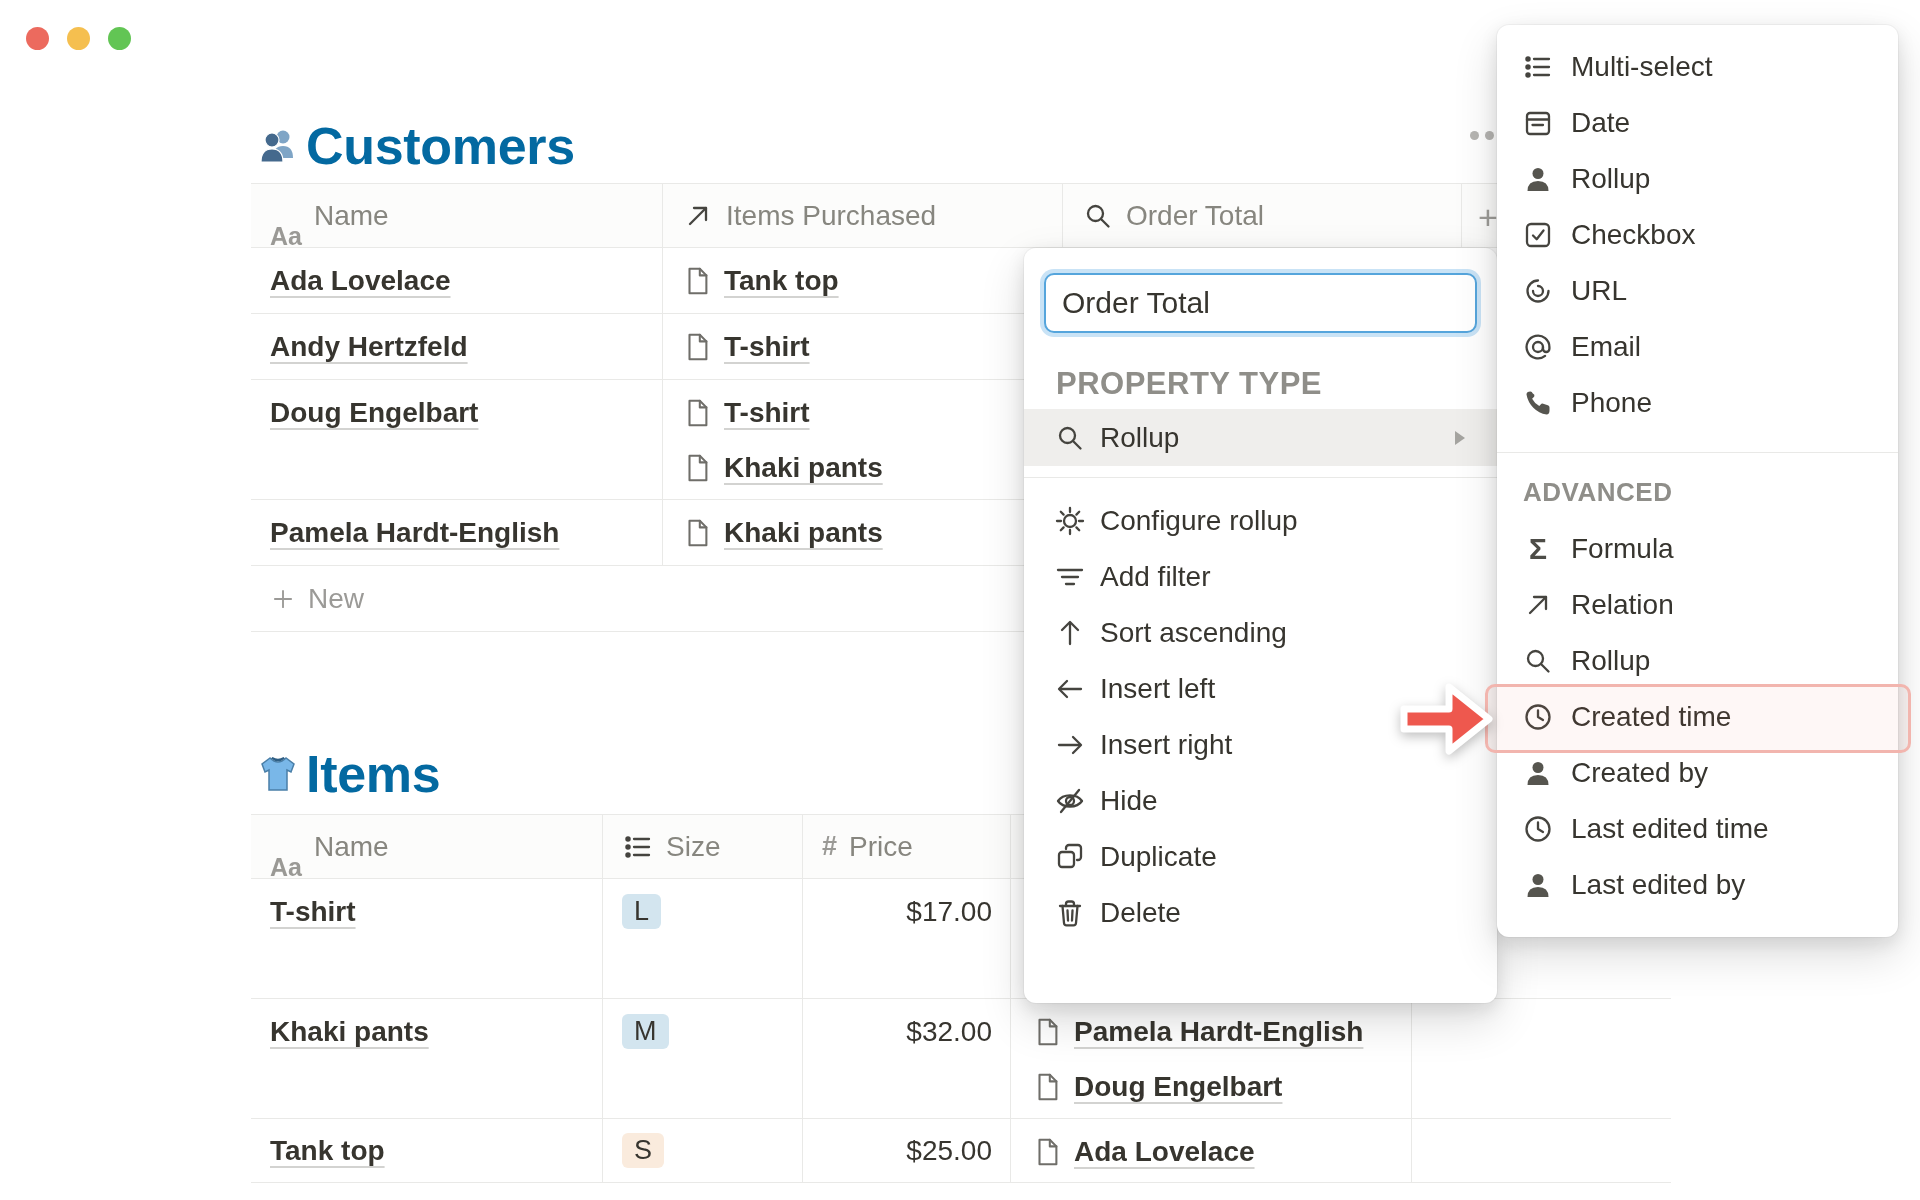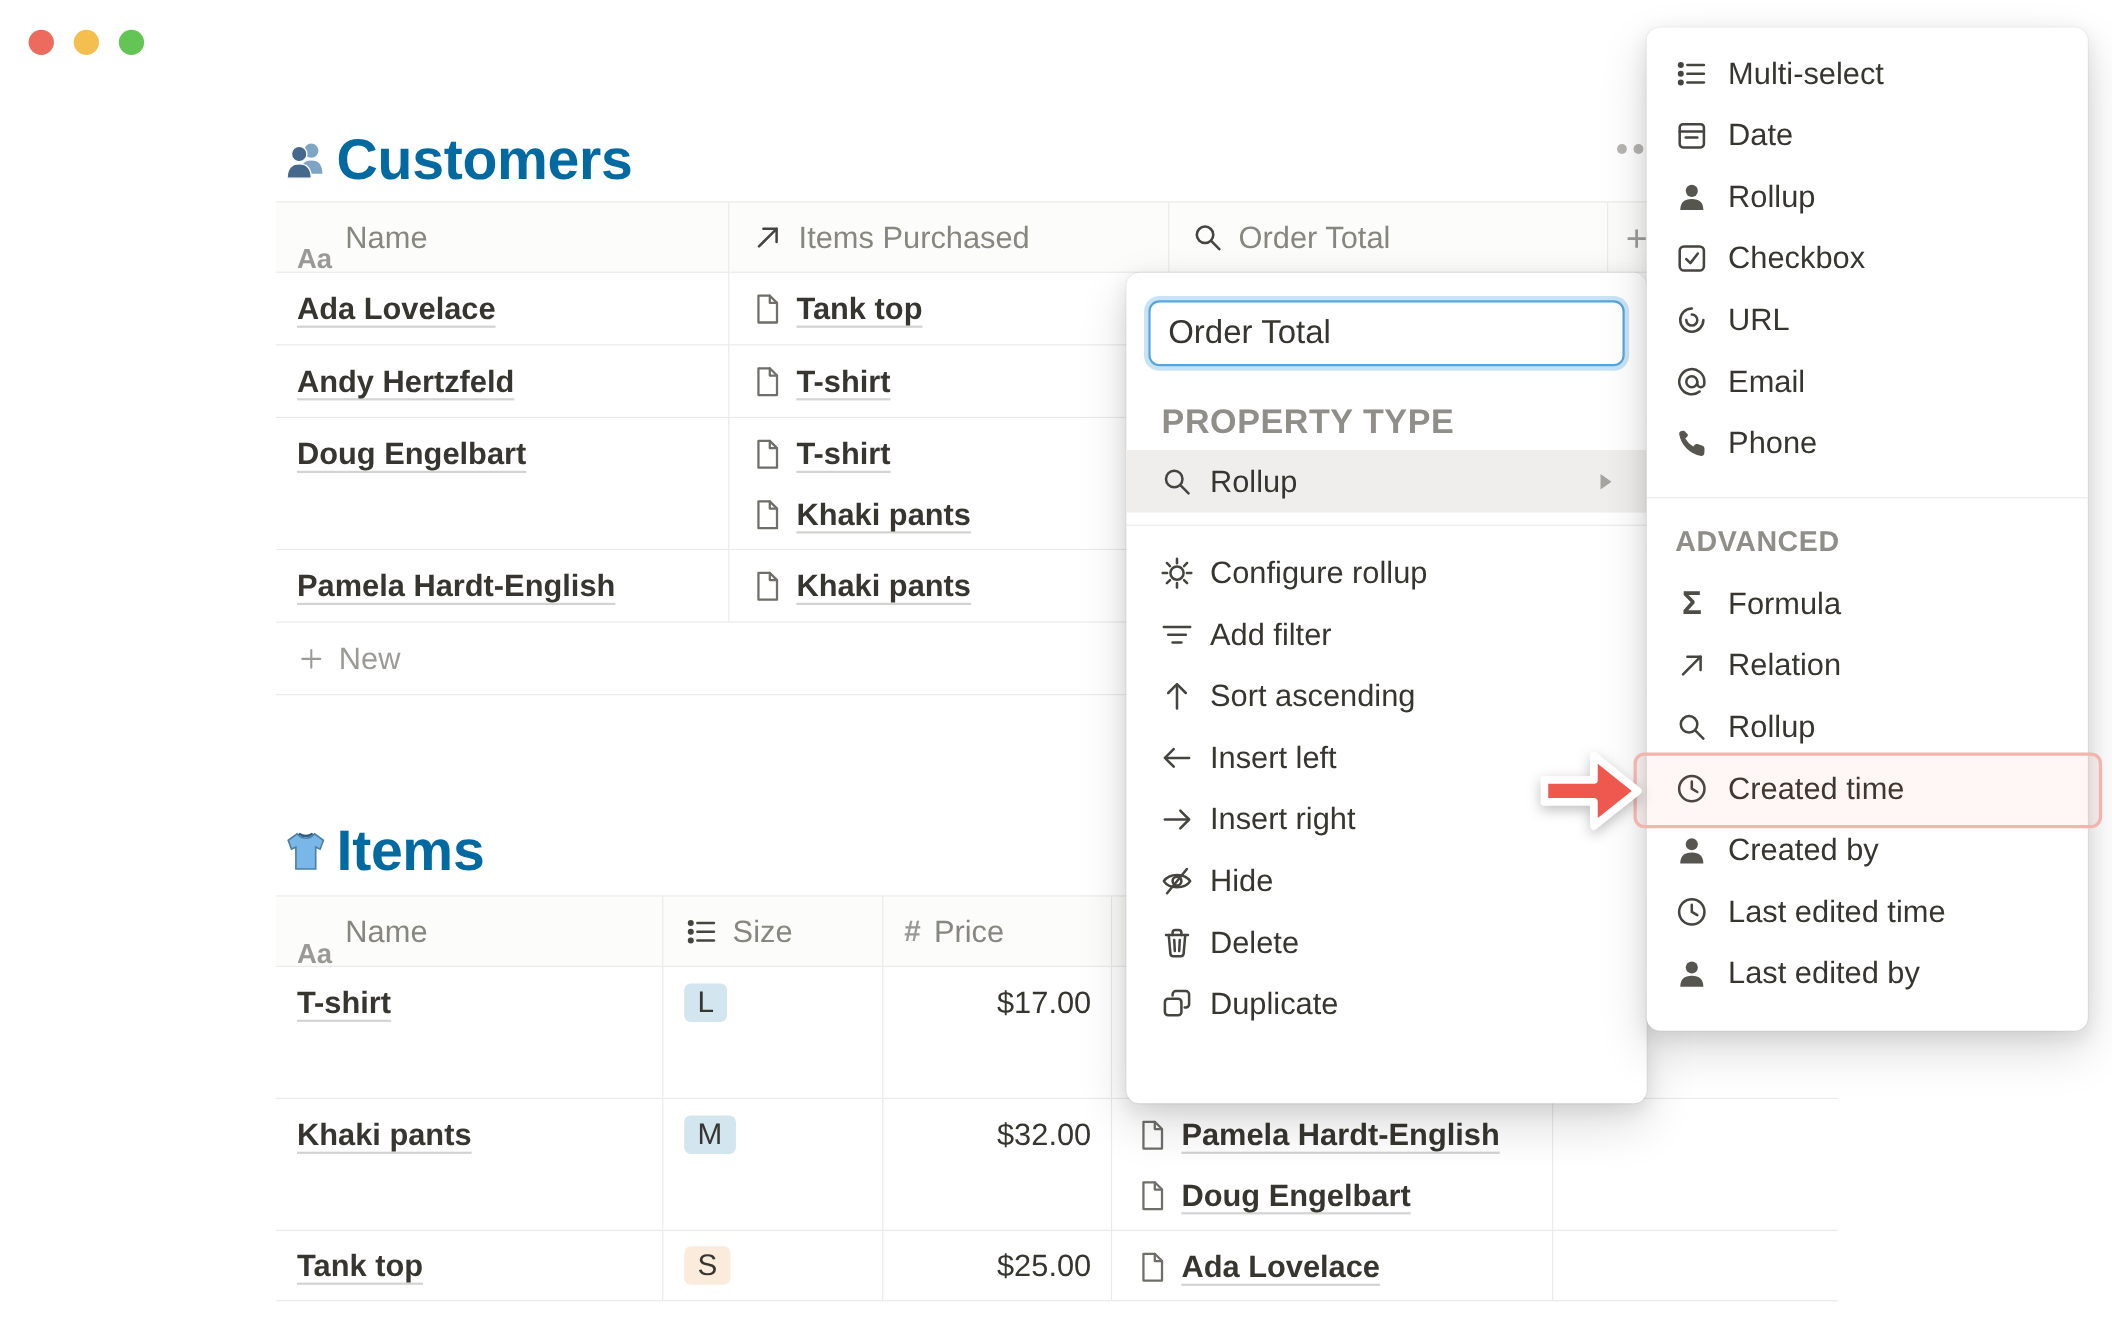--- a/index.html
+++ b/index.html
@@ -422,37 +422,37 @@
             <path d="M4 16 C9 8.5 23 8.5 28 16 C23 23.5 9 23.5 4 16 Z"></path>
             <circle cx="16" cy="16" r="4"></circle>
             <path d="M7 27 L25 5"></path>
           </svg>
         </span>
      <span>Hide</span>
       </div>
       <div class="mitem">
      <span class="ic">
           <svg width="32" height="32" viewBox="0 0 32 32" fill="none" stroke="#45443F" stroke-width="2.3" stroke-linecap="round" stroke-linejoin="round">
+            <path d="M12 8 V7 a3 3 0 0 1 3-3 h9 a3 3 0 0 1 3 3 v9 a3 3 0 0 1-3 3 h-1"></path>
+            <rect x="5" y="11" width="15" height="15" rx="3"></rect>
+          </svg>
+        </span>
+     <span>Duplicate</span>
+      </div>
+      <div class="mitem">
+     <span class="ic">
+          <svg width="32" height="32" viewBox="0 0 32 32" fill="none" stroke="#45443F" stroke-width="2.3" stroke-linecap="round" stroke-linejoin="round">
             <path d="M6 9 H26"></path>
             <path d="M12 9 V7 a2.5 2.5 0 0 1 2.5-2.5 h3 A2.5 2.5 0 0 1 20 7 V9"></path>
             <path d="M8.5 9 L10 26 a2.5 2.5 0 0 0 2.5 2.3 h7 A2.5 2.5 0 0 0 22 26 L23.5 9"></path>
             <path d="M13.5 13.5 L14 23.5"></path>
             <path d="M18.5 13.5 L18 23.5"></path>
           </svg>
         </span>
      <span>Delete</span>
-      </div>
-      <div class="mitem">
-     <span class="ic">
-          <svg width="32" height="32" viewBox="0 0 32 32" fill="none" stroke="#45443F" stroke-width="2.3" stroke-linecap="round" stroke-linejoin="round">
-            <path d="M12 8 V7 a3 3 0 0 1 3-3 h9 a3 3 0 0 1 3 3 v9 a3 3 0 0 1-3 3 h-1"></path>
-            <rect x="5" y="11" width="15" height="15" rx="3"></rect>
-          </svg>
-        </span>
-     <span>Duplicate</span>
       </div>
     </div>
 </div>
 
 <div class="menu" id="type-menu">
   <div class="tlist" id="type-basic">
       <div class="titem">
    <span class="ic">
           <svg width="32" height="32" viewBox="0 0 32 32" fill="none" stroke="#45443F" stroke-width="2.3" stroke-linecap="round" stroke-linejoin="round">
             <circle cx="6" cy="8" r="1.6" fill="#45443F"></circle>

